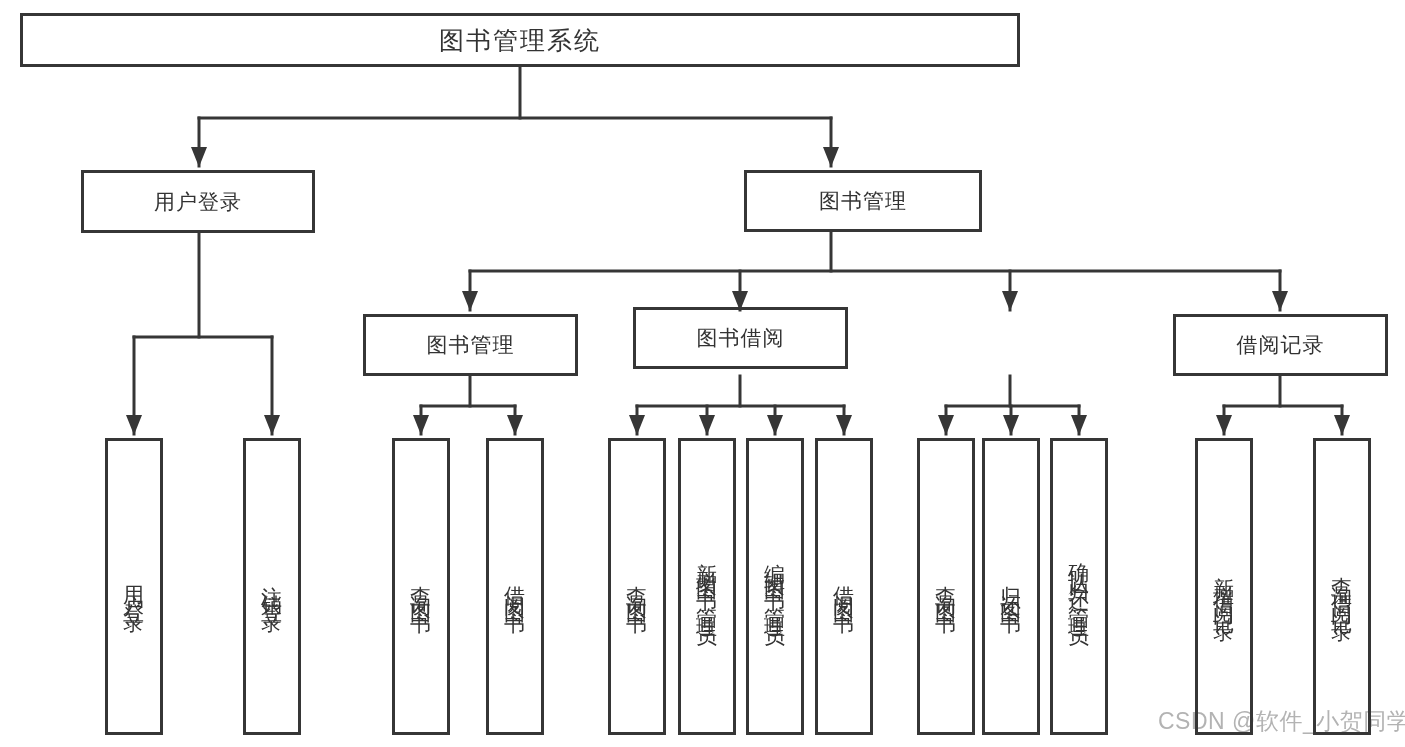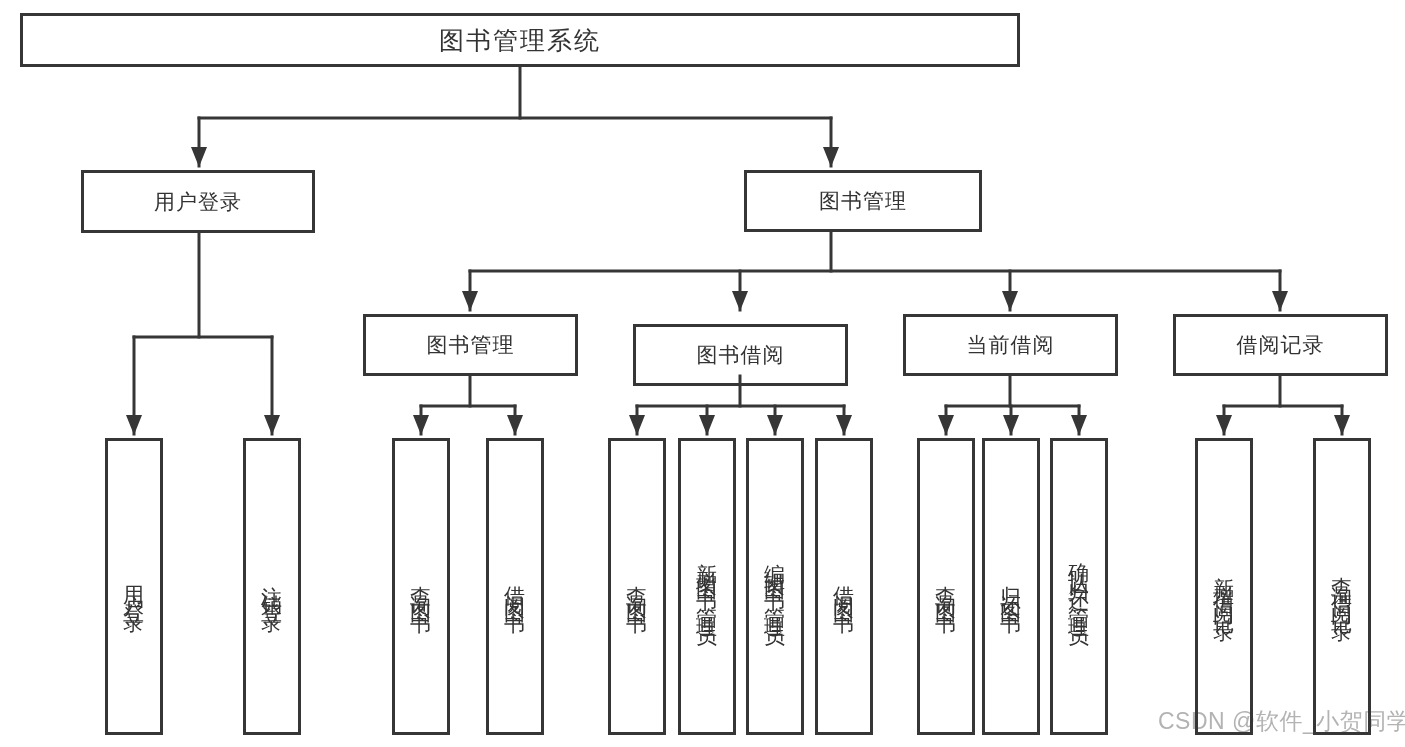--- a/index.html
+++ b/index.html
@@ -138,25 +138,22 @@
   <div class="box" style="left:81px; top:170px; width:234px; height:63px;">
     <span class="h-label">用户登录</span>
   </div>
   <div class="box" style="left:712px; top:170px; width:238px; height:62px;margin-left:32px;">
     <span class="h-label">图书管理</span>
   </div>
 
   <div class="box" style="left:363px; top:314px; width:215px; height:62px;">
     <span class="h-label">图书管理</span>
   </div>
-  <div class="box" style="left:633px; top:324px; width:215px; height:62px;">
+  <div class="box" style="left:633px; top:307px; width:215px; height:62px;">
     <span class="h-label">图书借阅</span>
-  </div>
-  <div class="box" style="left:903px; top:314px; width:215px; height:62px;">
-    <span class="h-label">当前借阅</span>
   </div>
   <div class="box" style="left:1173px; top:314px; width:215px; height:62px;">
     <span class="h-label">借阅记录</span>
   </div>
 
   <div class="box" style="left:105px; top:438px; width:58px; height:297px;">
     <span class="v-label">用户登录</span>
   </div>
   <div class="box" style="left:243px; top:438px; width:58px; height:297px;">
     <span class="v-label">注销登录</span>

